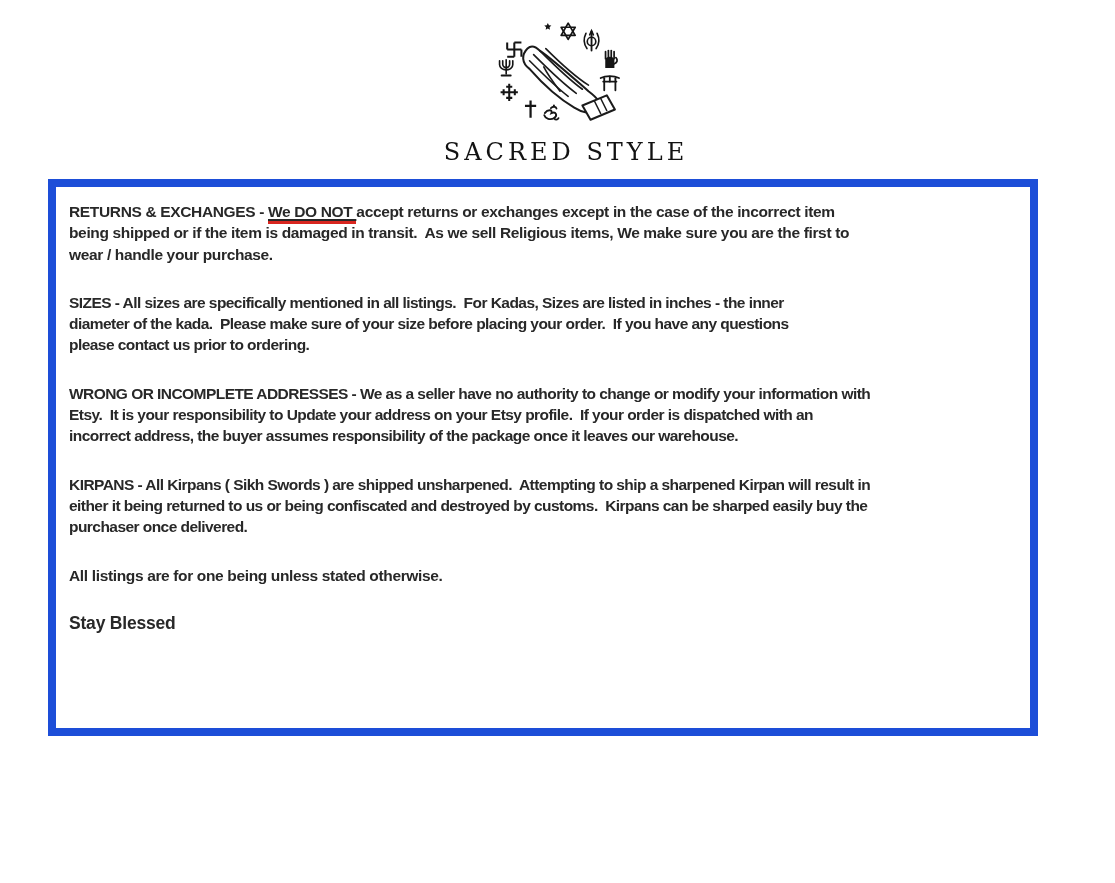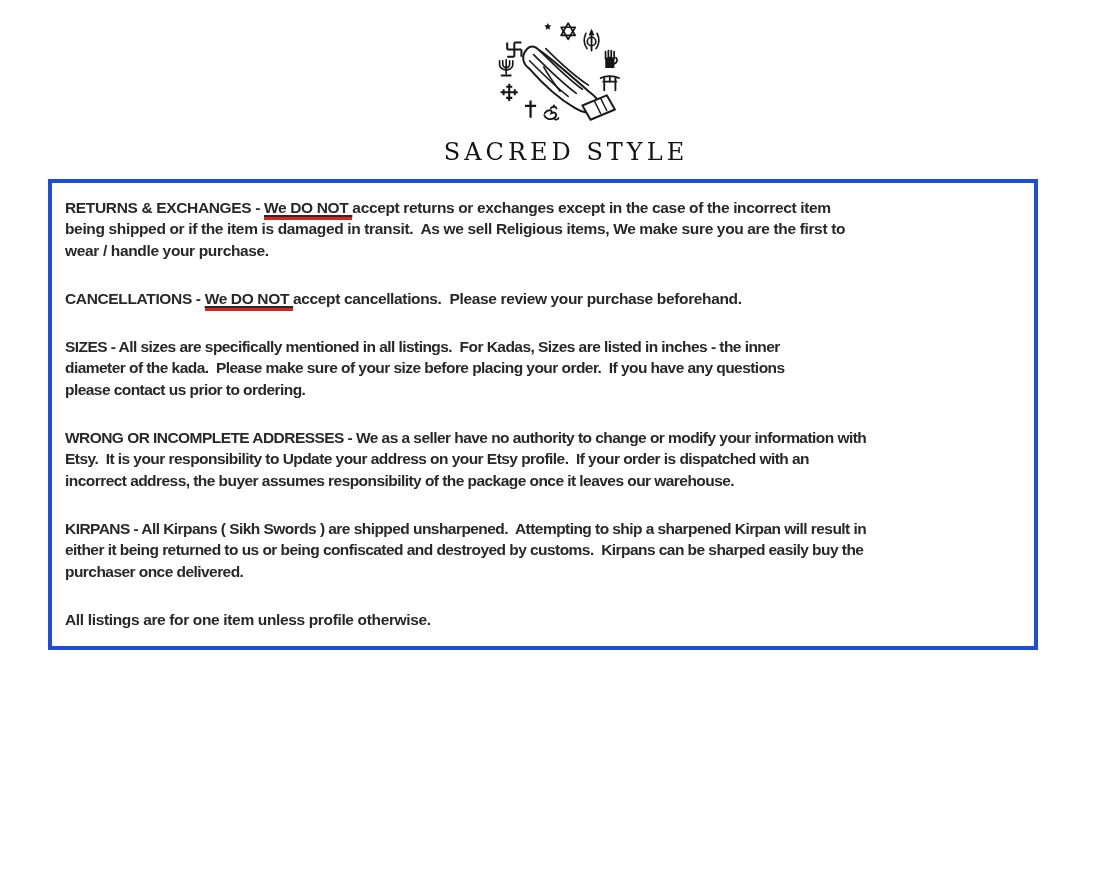--- a/index.html
+++ b/index.html
@@ -32,22 +32,22 @@
     color: #121212;
     margin-top: 0px;
     white-space: nowrap;
     padding-left: 17px;
   }
   .policy-box {
     position: absolute;
     left: 48px;
     top: 179px;
     width: 990px;
-    height: 471px;
-    border: 4px solid #1d4ed8;
+    height: 557px;
+    border: 8px solid #1d4ed8;
     box-sizing: border-box;
     padding: 14px 8px 0 13px;
     overflow: hidden;
     background: #ffffff;
   }
   .para {
     font-weight: bold;
     font-size: 15.5px;
     line-height: 21.3px;
     color: var(--text-color, #282828);
@@ -153,26 +153,25 @@
   </svg>
 
   <div class="brand">SACRED STYLE</div>
 </div>
 
 <div class="policy-box">
   <div id="paragraphs">
       <div class="para"><span>RETURNS &amp; EXCHANGES - </span><span class="red-underline">We DO NOT </span><span>accept returns or exchanges except in the case of the incorrect item
 being shipped or if the item is damaged in transit.  As we sell Religious items, We make sure you are the first to
 wear / handle your purchase.</span></div>
-      <div class="para"><span>CANCELLATIONS - </span><span class="red-underline">We DO NOT </span><span>accept cancellations.  Please review your purchase beforehand.</span></div>
       <div class="para condensed"><span>SIZES - All sizes are specifically mentioned in all listings.  For Kadas, Sizes are listed in inches - the inner
 diameter of the kada.  Please make sure of your size before placing your order.  If you have any questions
 please contact us prior to ordering.</span></div>
       <div class="para condensed"><span>WRONG OR INCOMPLETE ADDRESSES - We as a seller have no authority to change or modify your information with
 Etsy.  It is your responsibility to Update your address on your Etsy profile.  If your order is dispatched with an
 incorrect address, the buyer assumes responsibility of the package once it leaves our warehouse.</span></div>
       <div class="para condensed"><span>KIRPANS - All Kirpans ( Sikh Swords ) are shipped unsharpened.  Attempting to ship a sharpened Kirpan will result in
 either it being returned to us or being confiscated and destroyed by customs.  Kirpans can be sharped easily buy the
 purchaser once delivered.</span></div>
-      <div class="para"><span>All listings are for one item unless profile otherwise.</span></div>
+      <div class="para"><span>All listings are for one being unless stated otherwise.</span></div>
       <div class="para large"><span>Stay Blessed</span></div>
     </div>
 </div>
 
 </body></html>

